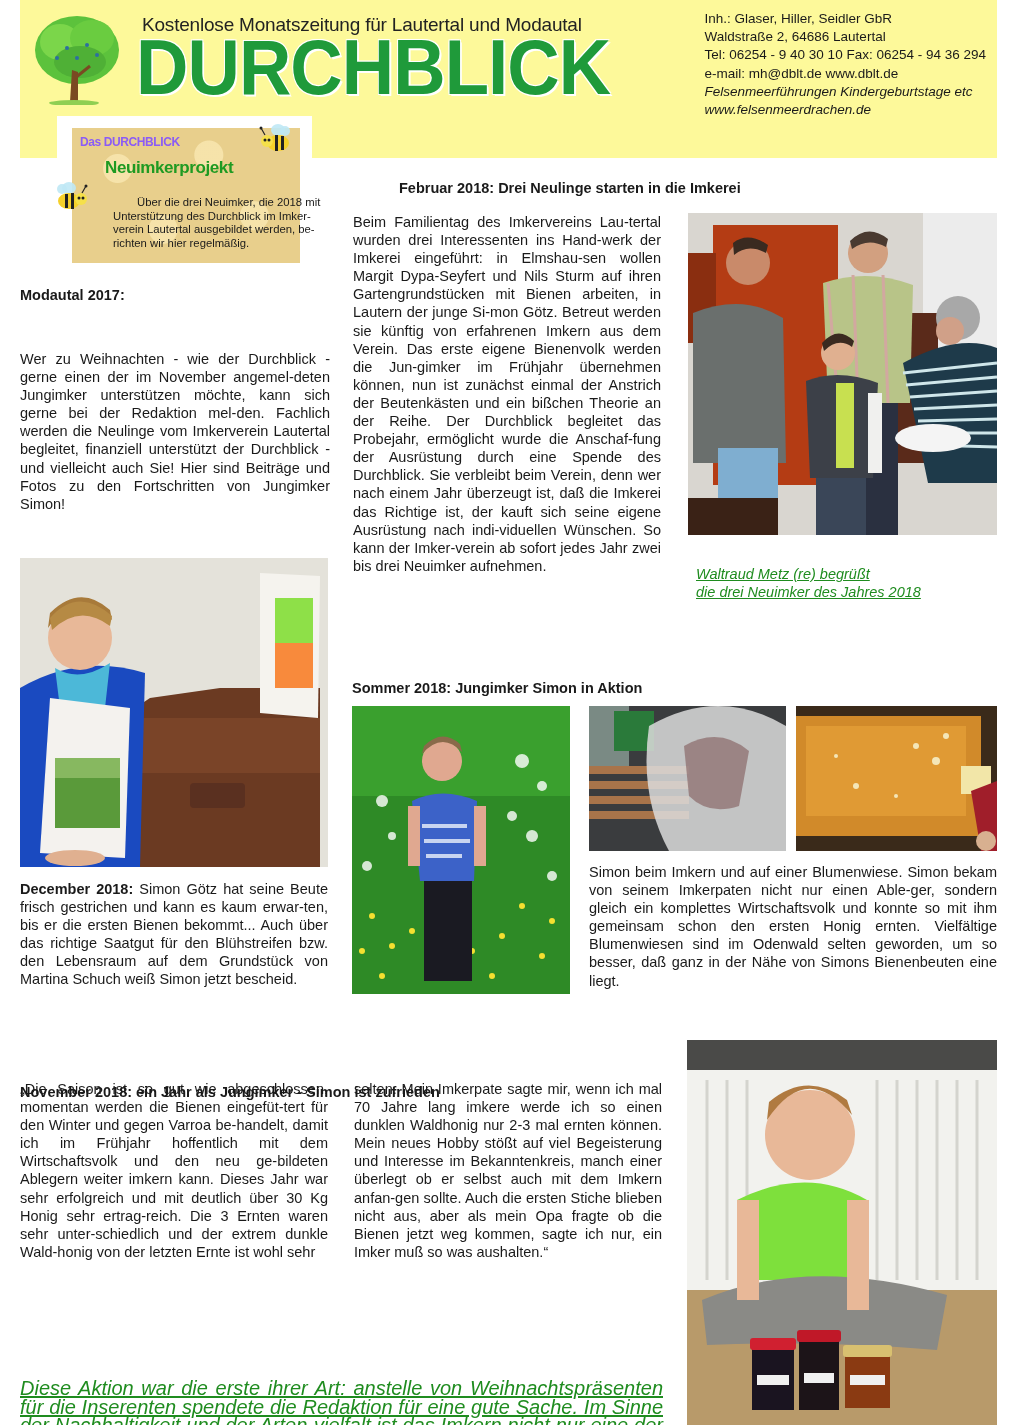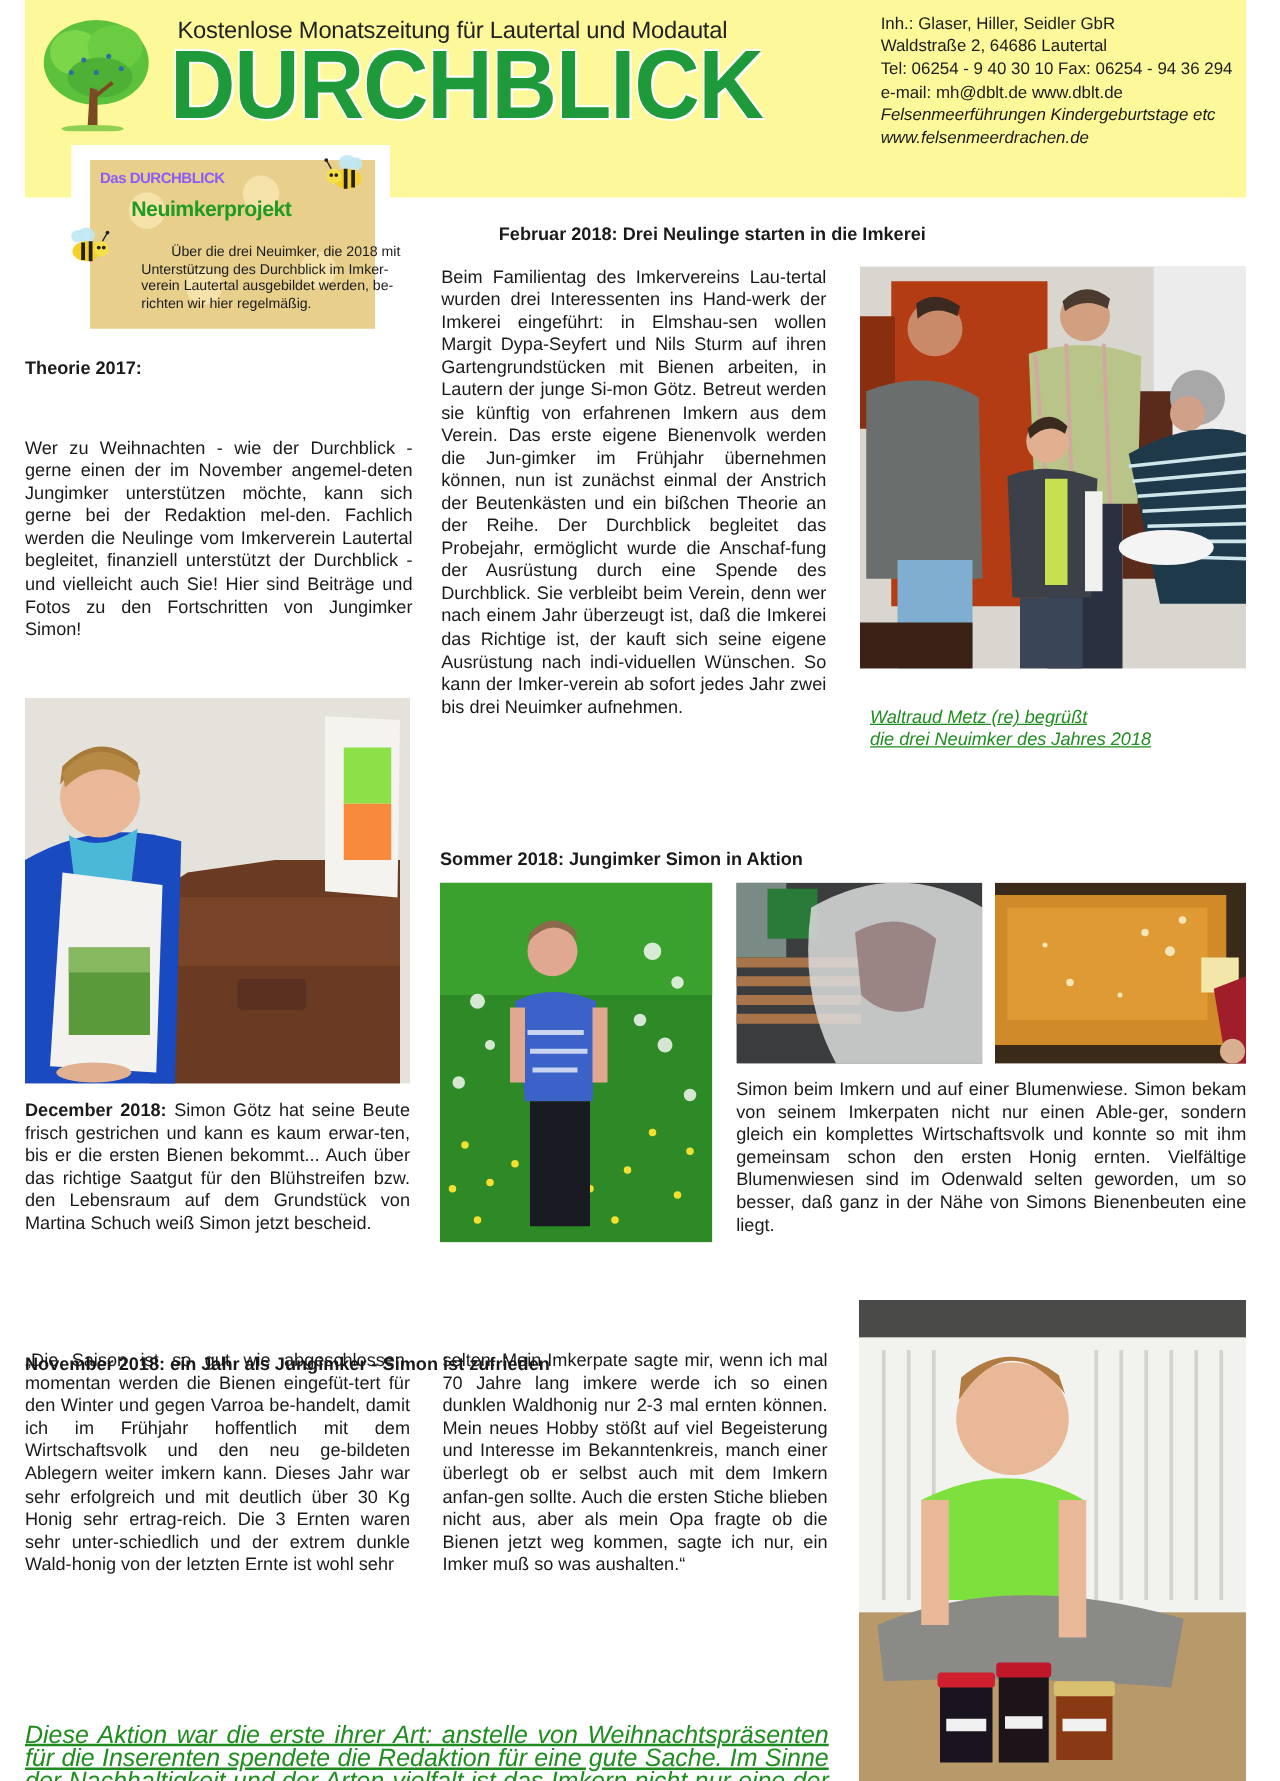--- a/index.html
+++ b/index.html
@@ -128,21 +128,21 @@
       <rect x="16" y="13" width="3" height="16" fill="#222"></rect>
     <circle cx="26" cy="19" r="6" fill="#f5e04a"></circle>
     <circle cx="24" cy="18" r="1.5" fill="#222"></circle>
       <circle cx="28" cy="18" r="1.5" fill="#222"></circle>
     <line x1="27" y1="13" x2="31" y2="6" stroke="#222" stroke-width="1.2"></line>
       <circle cx="31" cy="6" r="1.5" fill="#222"></circle>
   </svg>
 </div>
 
 <div class="abs dez-head">
-  <div>Theorie 2017:</div>
+  <div>Modautal 2017:</div>
 </div>
 <div class="abs para dez-text">Wer zu Weihnachten - wie der Durchblick - gerne einen der im November angemel-deten Jungimker unterstützen möchte, kann sich gerne bei der Redaktion mel-den. Fachlich werden die Neulinge vom Imkerverein Lautertal begleitet, finanziell unterstützt der Durchblick - und vielleicht auch Sie! Hier sind Beiträge und Fotos zu den  Fortschritten von Jungimker Simon!</div>
 
 <div class="abs h feb-head">Februar 2018: Drei Neulinge starten in die Imkerei</div>
 <div class="abs para feb-text">Beim Familientag des Imkervereins Lau-tertal wurden drei Interessenten ins Hand-werk der Imkerei eingeführt: in Elmshau-sen wollen Margit Dypa-Seyfert und Nils Sturm auf ihren Gartengrundstücken mit Bienen arbeiten, in Lautern der junge Si-mon Götz. Betreut werden sie künftig von erfahrenen Imkern aus dem Verein. Das erste eigene Bienenvolk werden die Jun-gimker im Frühjahr übernehmen können, nun ist zunächst einmal der Anstrich der Beutenkästen und ein bißchen Theorie an der Reihe. Der Durchblick begleitet das Probejahr, ermöglicht wurde die Anschaf-fung der Ausrüstung durch eine Spende des Durchblick. Sie verbleibt beim Verein, denn wer nach einem Jahr überzeugt ist, daß die Imkerei das Richtige ist, der kauft sich seine eigene Ausrüstung nach indi-viduellen Wünschen. So kann der Imker-verein ab sofort jedes Jahr zwei bis drei Neuimker aufnehmen.</div>
 
 <div class="abs photo ph-feb">
   <svg viewBox="0 0 309 322" preserveAspectRatio="none">
     <rect width="309" height="322" fill="#d9d6d0"></rect>
     <rect x="25" y="12" width="125" height="260" fill="#b43c14"></rect>

